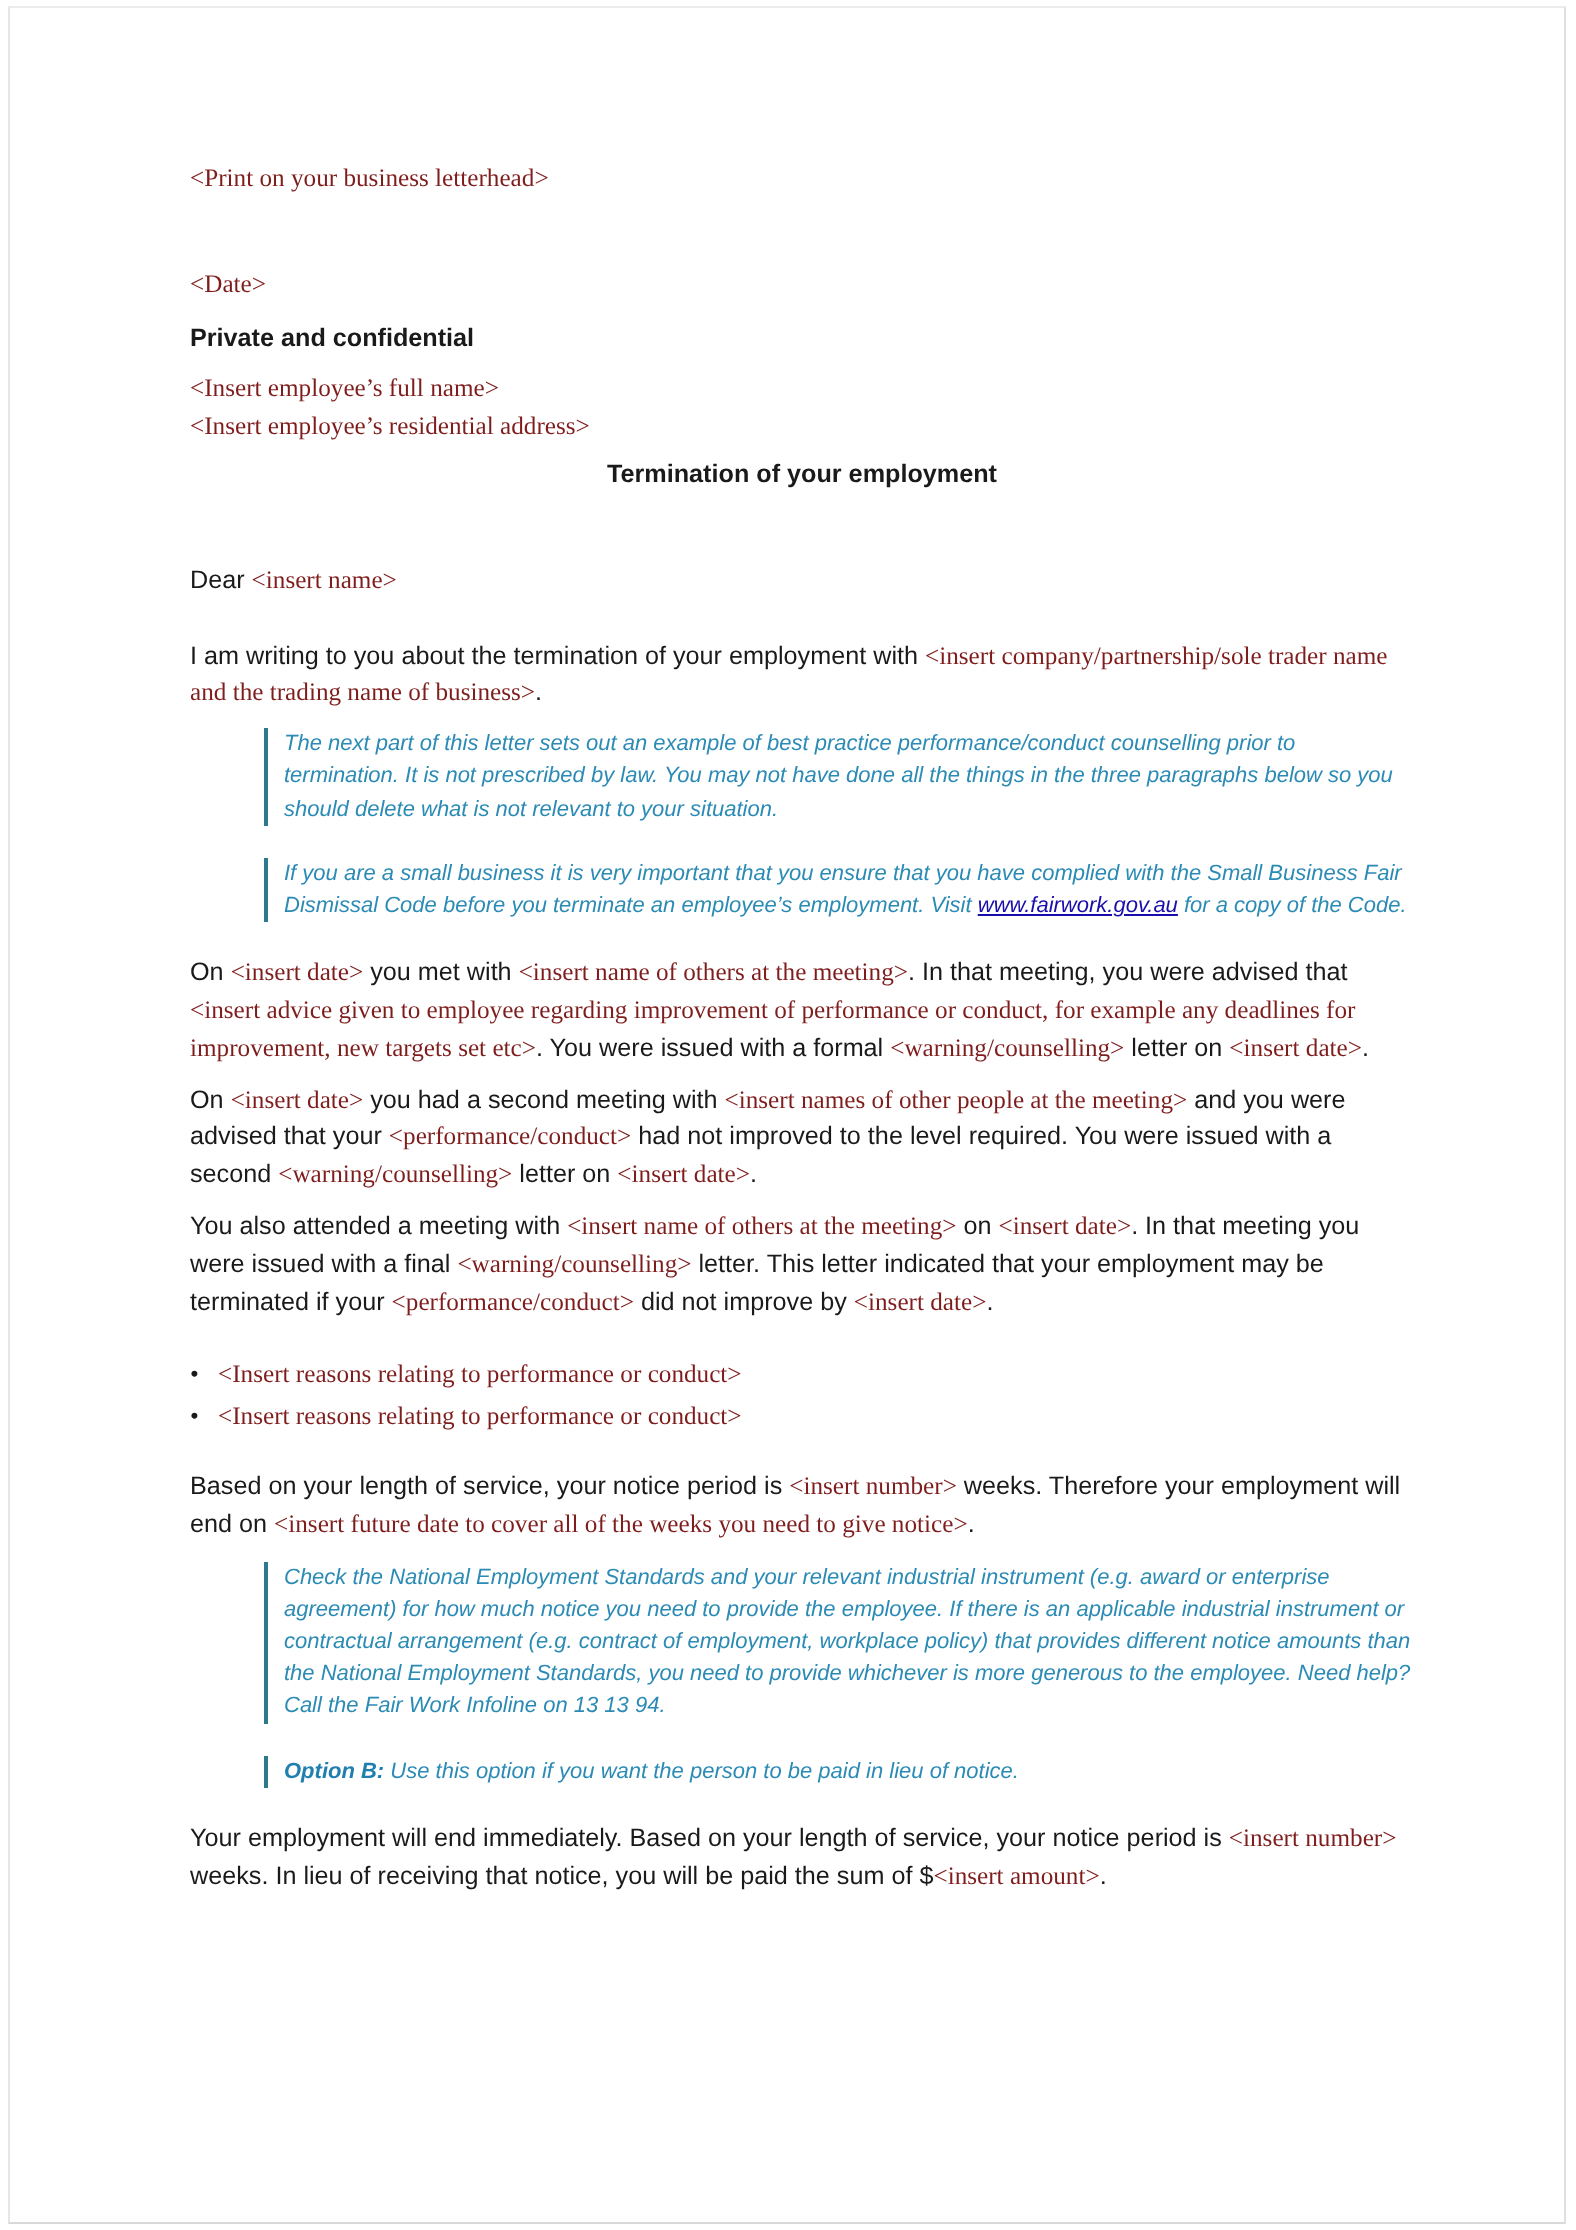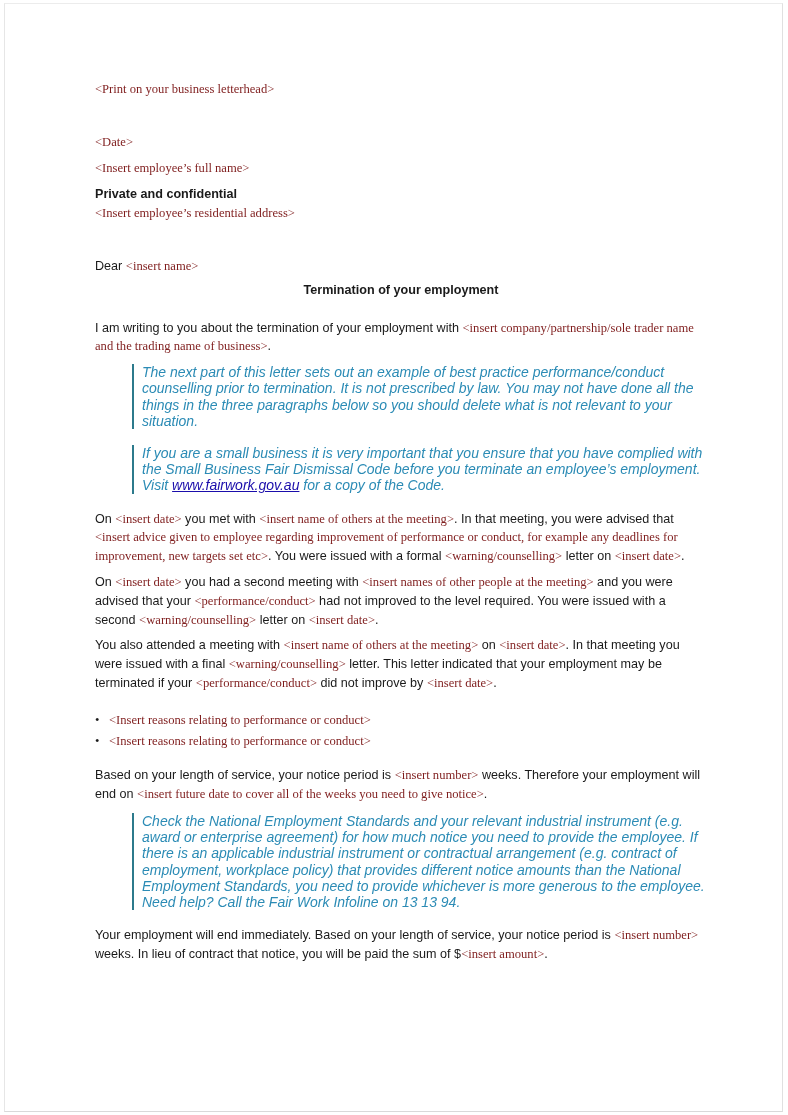--- a/index.html
+++ b/index.html
@@ -13,46 +13,46 @@
   .content {
     position: absolute; left: 90px; top: 76px; width: 612px;
     font-family: "Liberation Sans", sans-serif; font-size: 12.6px; line-height: 18.8px; color: #1a1a1a;
   }
   .red { color: #7f1d1d; font-family: Liberation Serif, serif; }
   .p { margin: 0; }
   .bold { font-weight: bold; }
   .center { text-align: center; }
   .note {
     margin-left: 37px; border-left: 2px solid #2c7a8c; padding-left: 8px;
-    font-style: italic; color: #2b8bb5; font-size: 14px; line-height: 16.2px;
+    font-style: italic; color: #2b8bb5; font-size: 11px; line-height: 16.2px;
   }
   .note .opt { font-weight: bold; color: #1f7fae; }
   .note a { color: #1a0dab; text-decoration: underline; }
   ul.reasons { list-style: none; margin: 0; padding: 0; }
   ul.reasons li { position: relative; padding-left: 14px; }
   ul.reasons li::before { content: "\2022"; position: absolute; left: 0; color: #1a1a1a; }
 </style>
 </head>
 <body>
 
 <div class="page">
   <div class="content">
 
     <p class="p red">&lt;Print on your business letterhead&gt;</p>
 
     <p class="p red" style="margin-top:34px">&lt;Date&gt;</p>
 
+    <p class="p bold" style="margin-top:8px">Private and confidential</p>
+
     <p class="p red" style="margin-top:7px">&lt;Insert employee’s full name&gt;</p>
-
-    <p class="p bold" style="margin-top:8px">Private and confidential</p>
     <p class="p red">&lt;Insert employee’s residential address&gt;</p>
 
+    <p class="p bold center" style="margin-top:5px">Termination of your employment</p>
+
     <p class="p" style="margin-top:34px"><span>Dear </span><span class="red">&lt;insert name&gt;</span></p>
-
-    <p class="p bold center" style="margin-top:5px">Termination of your employment</p>
 
     <p class="p" style="margin-top:19px"><span>I am writing to you about the termination of your employment with </span><span class="red">&lt;insert company/partnership/sole trader name and the trading name of business&gt;</span><span>.</span></p>
 
     <div class="note" style="margin-top:8px">The next part of this letter sets out an example of best practice performance/conduct counselling prior to termination. It is not prescribed by law. You may not have done all the things in the three paragraphs below so you should delete what is not relevant to your situation.</div>
 
     <div class="note" style="margin-top:16px"><span>If you are a small business it is very important that you ensure that you have complied with the Small Business Fair Dismissal Code before you terminate an employee’s employment. Visit </span><a href="#">www.fairwork.gov.au</a><span> for a copy of the Code.</span></div>
 
     <p class="p" style="margin-top:16px"><span>On </span><span class="red">&lt;insert date&gt;</span><span> you met with </span><span class="red">&lt;insert name of others at the meeting&gt;</span><span>. In that meeting, you were advised that </span><span class="red">&lt;insert advice given to employee regarding improvement of performance or conduct, for example any deadlines for improvement, new targets set etc&gt;</span><span>. You were issued with a formal </span><span class="red">&lt;warning/counselling&gt;</span><span> letter on </span><span class="red">&lt;insert date&gt;</span><span>.</span></p>
 
     <p class="p" style="margin-top:7px"><span>On </span><span class="red">&lt;insert date&gt;</span><span> you had a second meeting with </span><span class="red">&lt;insert names of other people at the meeting&gt;</span><span> and you were advised that your </span><span class="red">&lt;performance/conduct&gt;</span><span> had not improved to the level required. You were issued with a second </span><span class="red">&lt;warning/counselling&gt;</span><span> letter on </span><span class="red">&lt;insert date&gt;</span><span>.</span></p>
@@ -63,17 +63,18 @@
     <ul class="reasons" style="margin-top:18px">
       <li class="red" style="margin-bottom:2px">&lt;Insert reasons relating to performance or conduct&gt;</li>
       <li class="red">&lt;Insert reasons relating to performance or conduct&gt;</li>
     </ul>
 
 
     <p class="p" style="margin-top:16px"><span>Based on your length of service, your notice period is </span><span class="red">&lt;insert number&gt;</span><span> weeks. Therefore your employment will end on </span><span class="red">&lt;insert future date to cover all of the weeks you need to give notice&gt;</span><span>.</span></p>
 
     <div class="note" style="margin-top:9px">Check the National Employment Standards and your relevant industrial instrument (e.g. award or enterprise agreement) for how much notice you need to provide the employee. If there is an applicable industrial instrument or contractual arrangement (e.g. contract of employment, workplace policy) that provides different notice amounts than the National Employment Standards, you need to provide whichever is more generous to the employee. Need help? Call the Fair Work Infoline on 13 13 94.</div>
 
+    <div class="note" style="margin-top:16px"><span class="opt">Option B:</span><span> Use this option if you want the person to be paid in lieu of notice.</span></div>
 
-    <p class="p" style="margin-top:16px"><span>Your employment will end immediately. Based on your length of service, your notice period is </span><span class="red">&lt;insert number&gt;</span><span> weeks. In lieu of contract that notice, you will be paid the sum of $</span><span class="red">&lt;insert amount&gt;</span><span>.</span></p>
+    <p class="p" style="margin-top:16px"><span>Your employment will end immediately. Based on your length of service, your notice period is </span><span class="red">&lt;insert number&gt;</span><span> weeks. In lieu of receiving that notice, you will be paid the sum of $</span><span class="red">&lt;insert amount&gt;</span><span>.</span></p>
 
   </div>
 </div>
 
 </body></html>

